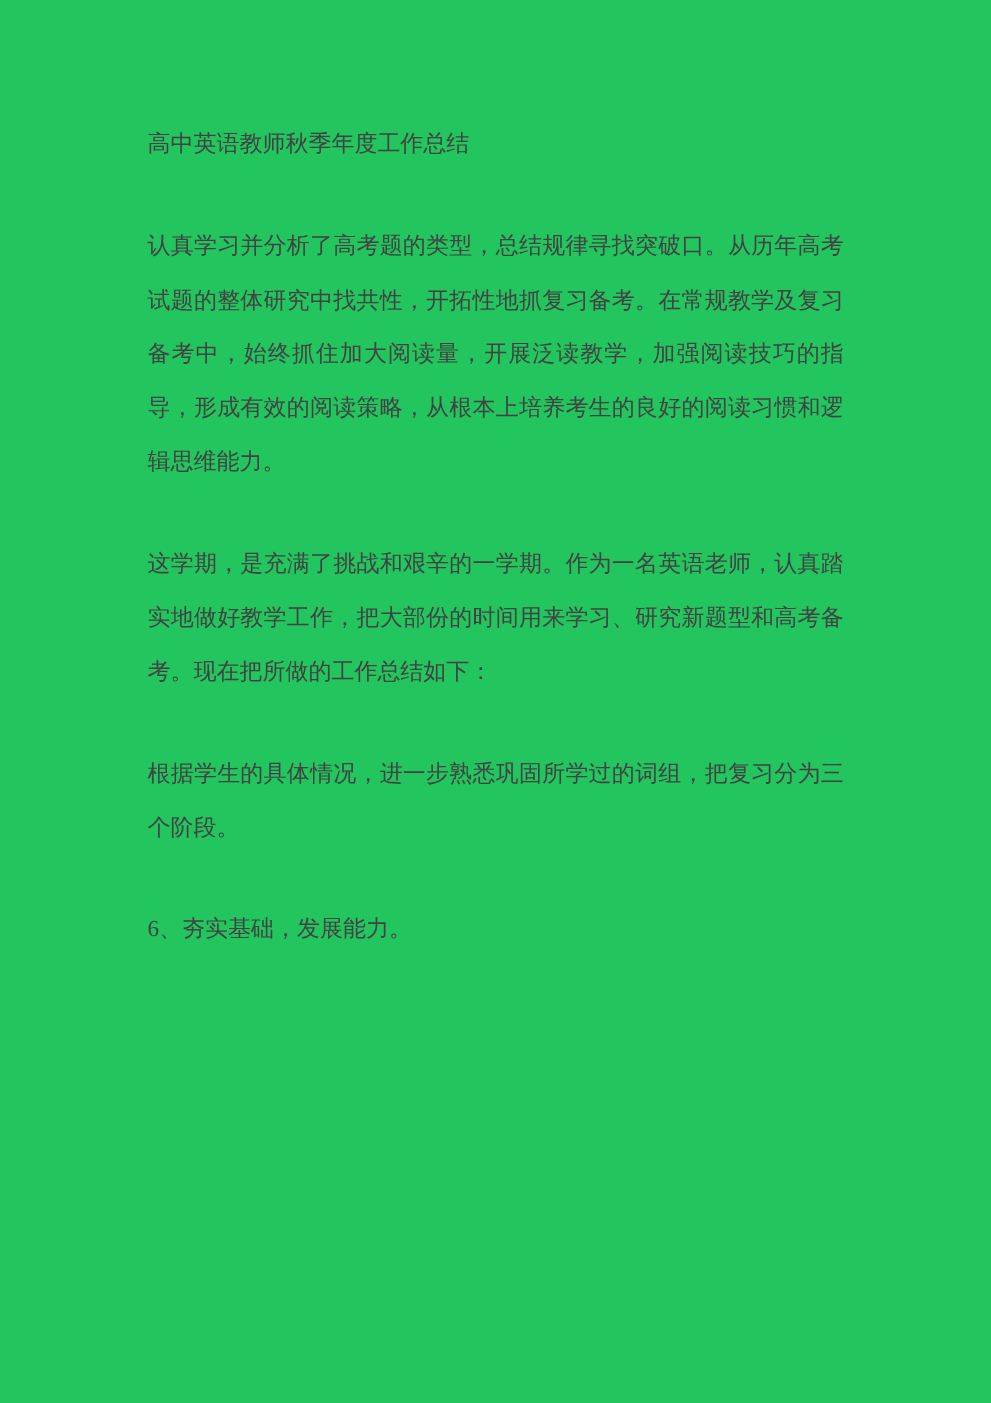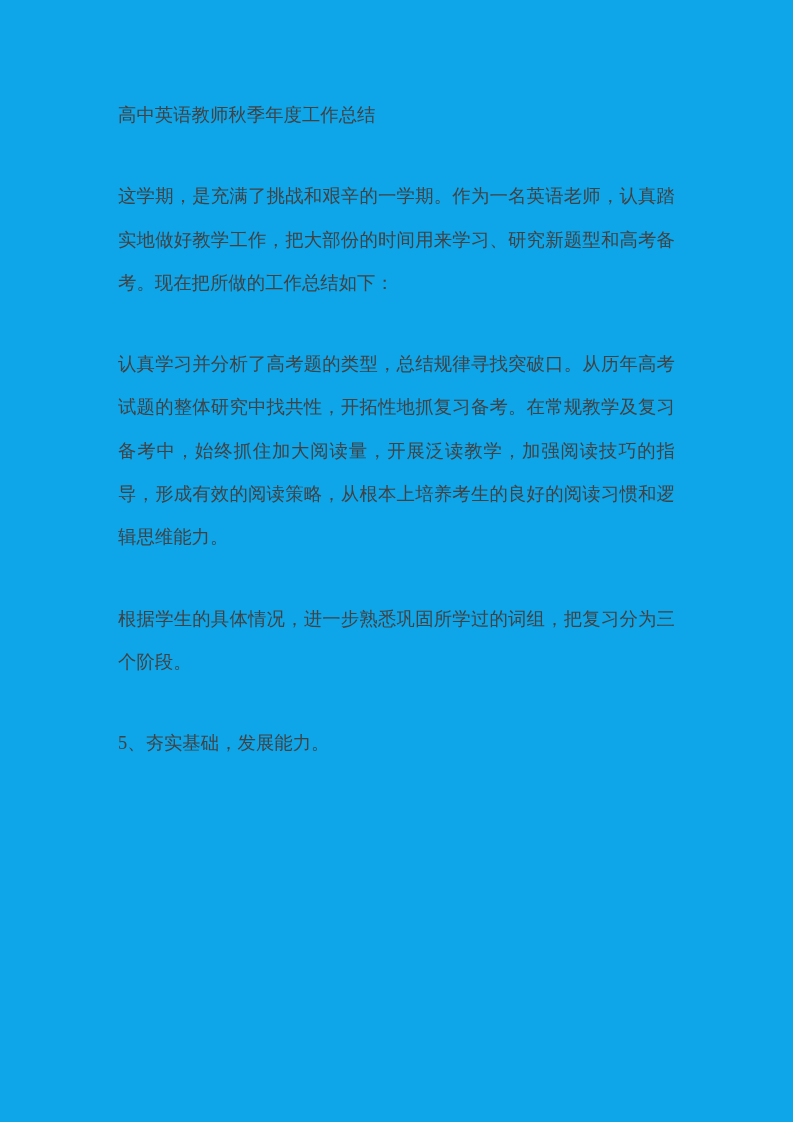--- a/index.html
+++ b/index.html
@@ -4,21 +4,21 @@
 <style>
   html, body {
     margin: 0;
     padding: 0;
     background: #ffffff;
   }
   .page {
     position: relative;
     width: 793px;
     height: 1122px;
-    background: #0ea5e9;
+    background: #22c55e;
     overflow: hidden;
     font-family: "Liberation Serif", "DejaVu Serif", serif;
   }
   .content {
     position: absolute;
     left: 118px;
     top: 94px;
     width: 557px;
     color: #424242;
   }
@@ -38,18 +38,18 @@
   .doc-paragraph:last-child {
     margin-bottom: 0;
   }
 </style>
 </head>
 <body>
 
 <div class="page">
   <div class="content">
     <h1 class="doc-title">高中英语教师秋季年度工作总结</h1>
+    <p class="doc-paragraph">认真学习并分析了高考题的类型，总结规律寻找突破口。从历年高考试题的整体研究中找共性，开拓性地抓复习备考。在常规教学及复习备考中，始终抓住加大阅读量，开展泛读教学，加强阅读技巧的指导，形成有效的阅读策略，从根本上培养考生的良好的阅读习惯和逻辑思维能力。</p>
     <p class="doc-paragraph">这学期，是充满了挑战和艰辛的一学期。作为一名英语老师，认真踏实地做好教学工作，把大部份的时间用来学习、研究新题型和高考备考。现在把所做的工作总结如下：</p>
-    <p class="doc-paragraph">认真学习并分析了高考题的类型，总结规律寻找突破口。从历年高考试题的整体研究中找共性，开拓性地抓复习备考。在常规教学及复习备考中，始终抓住加大阅读量，开展泛读教学，加强阅读技巧的指导，形成有效的阅读策略，从根本上培养考生的良好的阅读习惯和逻辑思维能力。</p>
     <p class="doc-paragraph">根据学生的具体情况，进一步熟悉巩固所学过的词组，把复习分为三个阶段。</p>
-    <p class="doc-paragraph">5、夯实基础，发展能力。</p>
+    <p class="doc-paragraph">6、夯实基础，发展能力。</p>
   </div>
 </div>
 
 </body></html>

